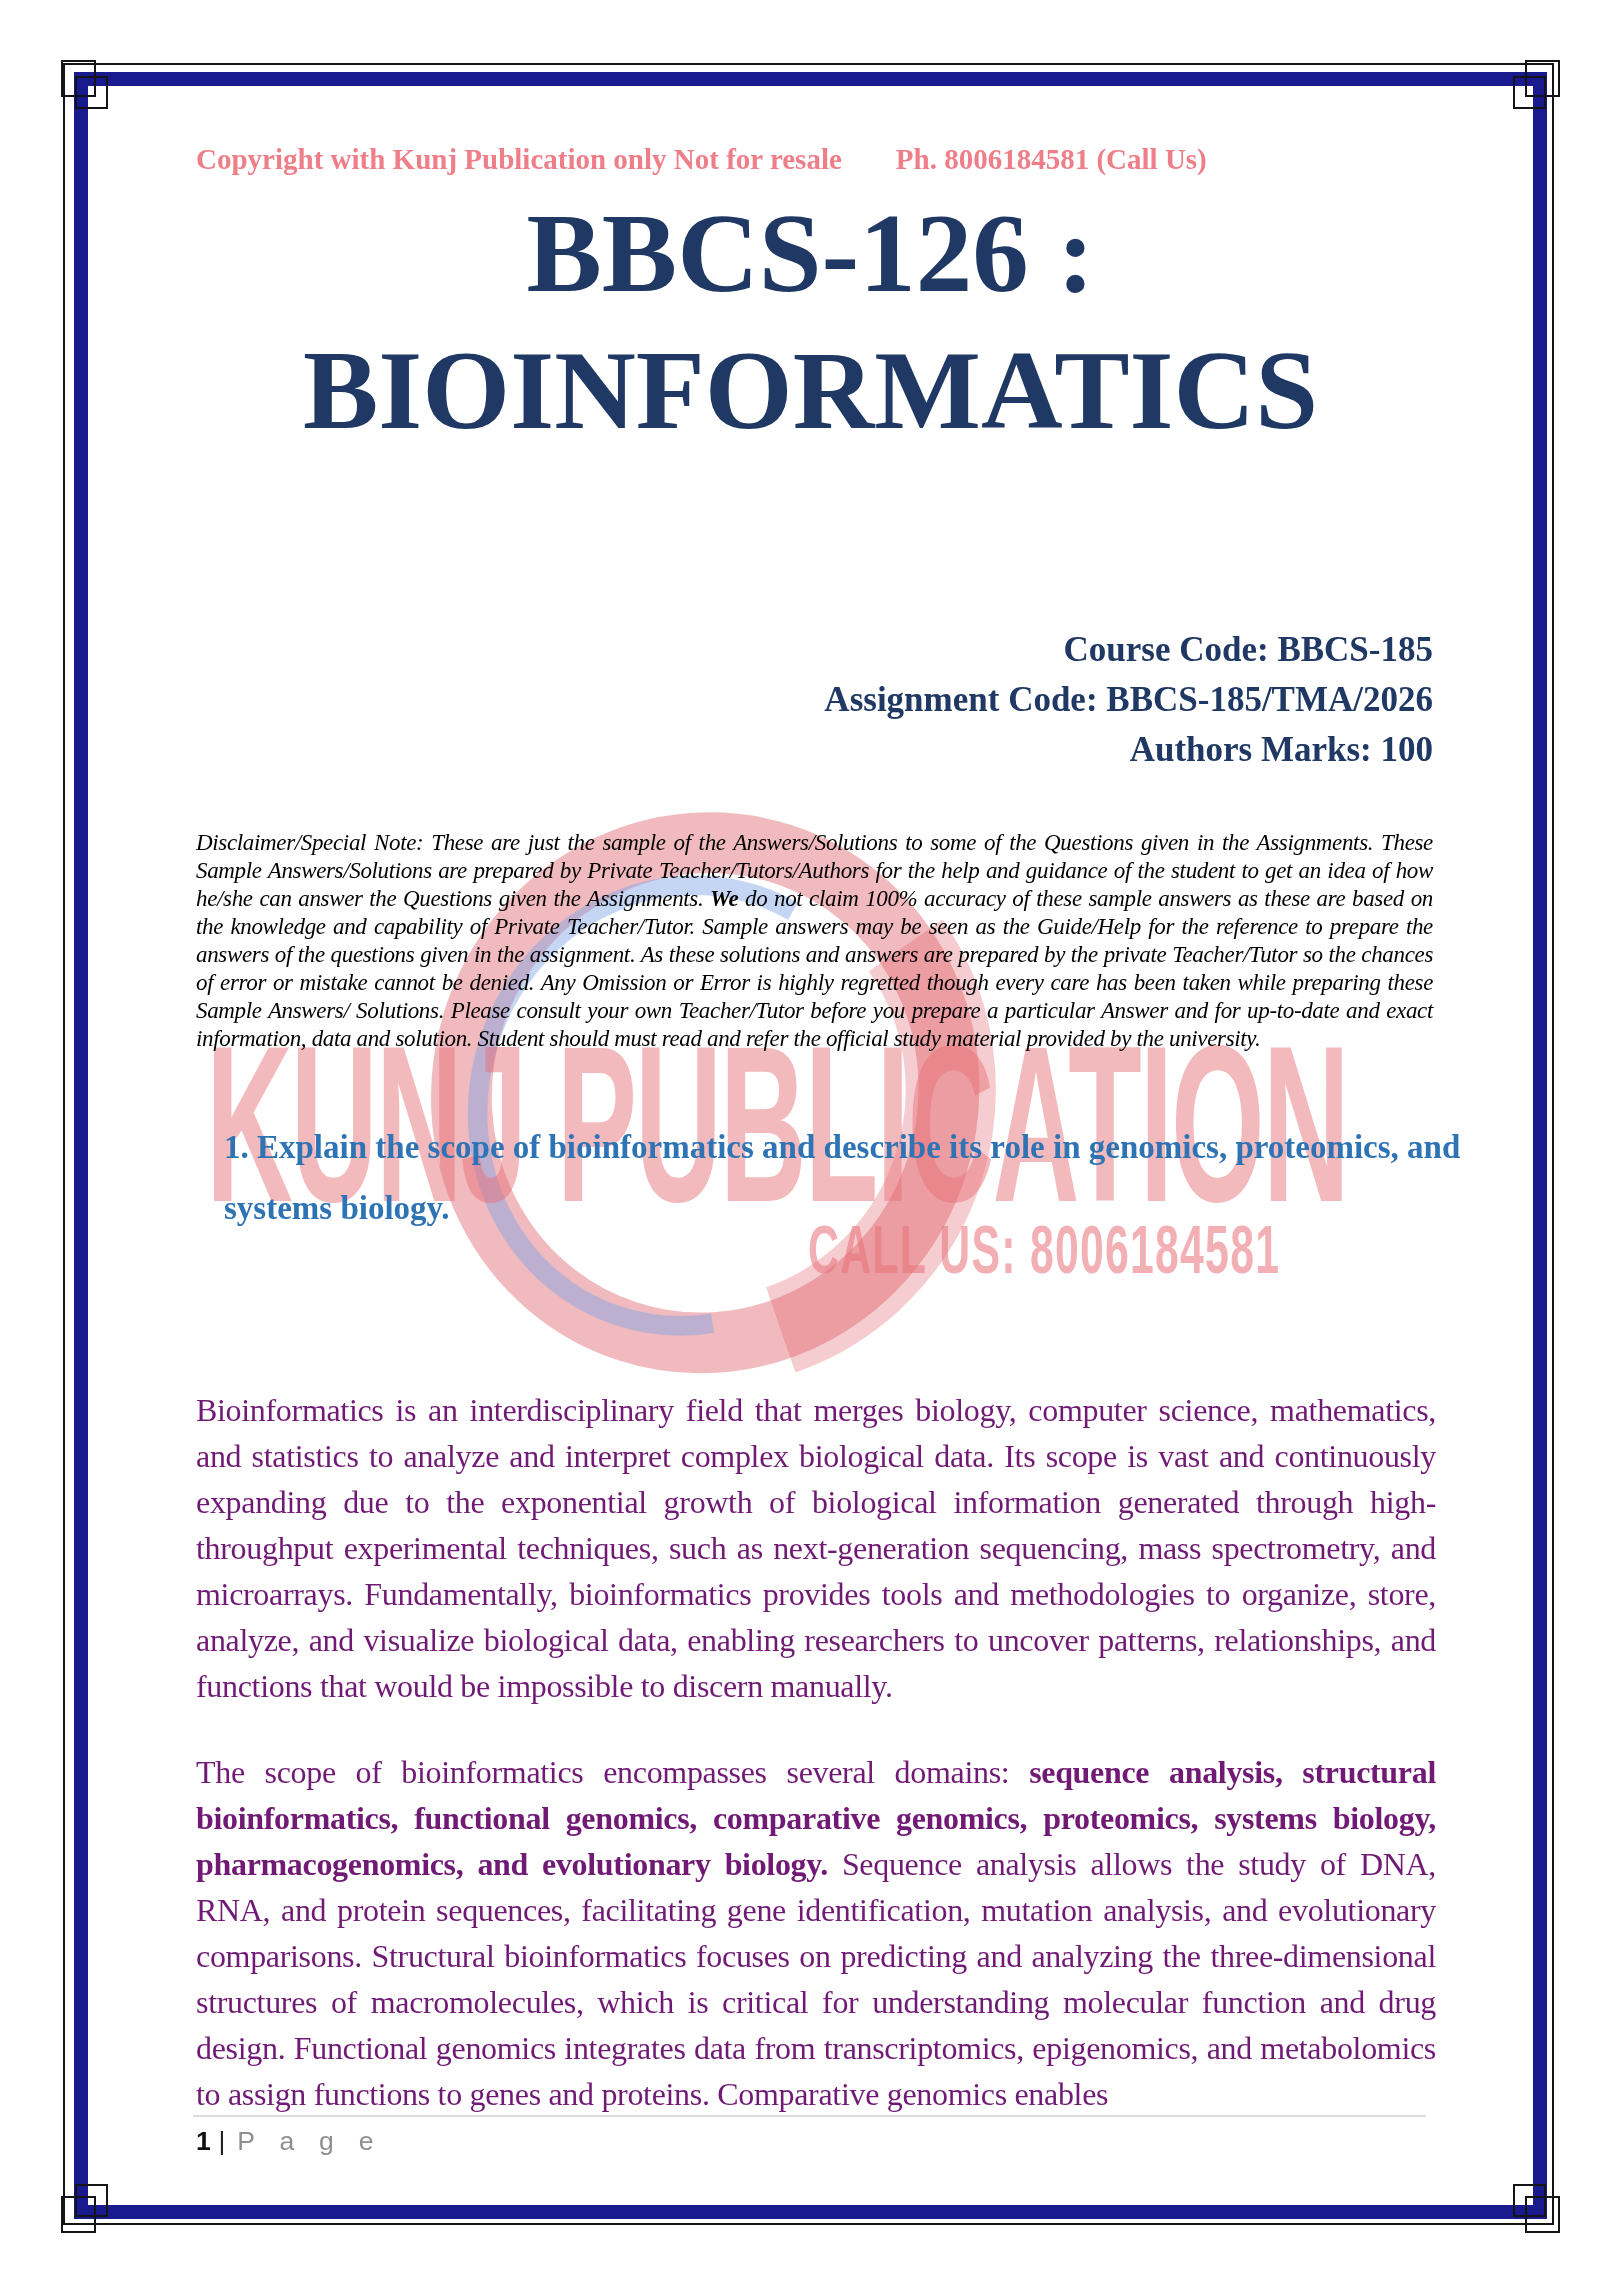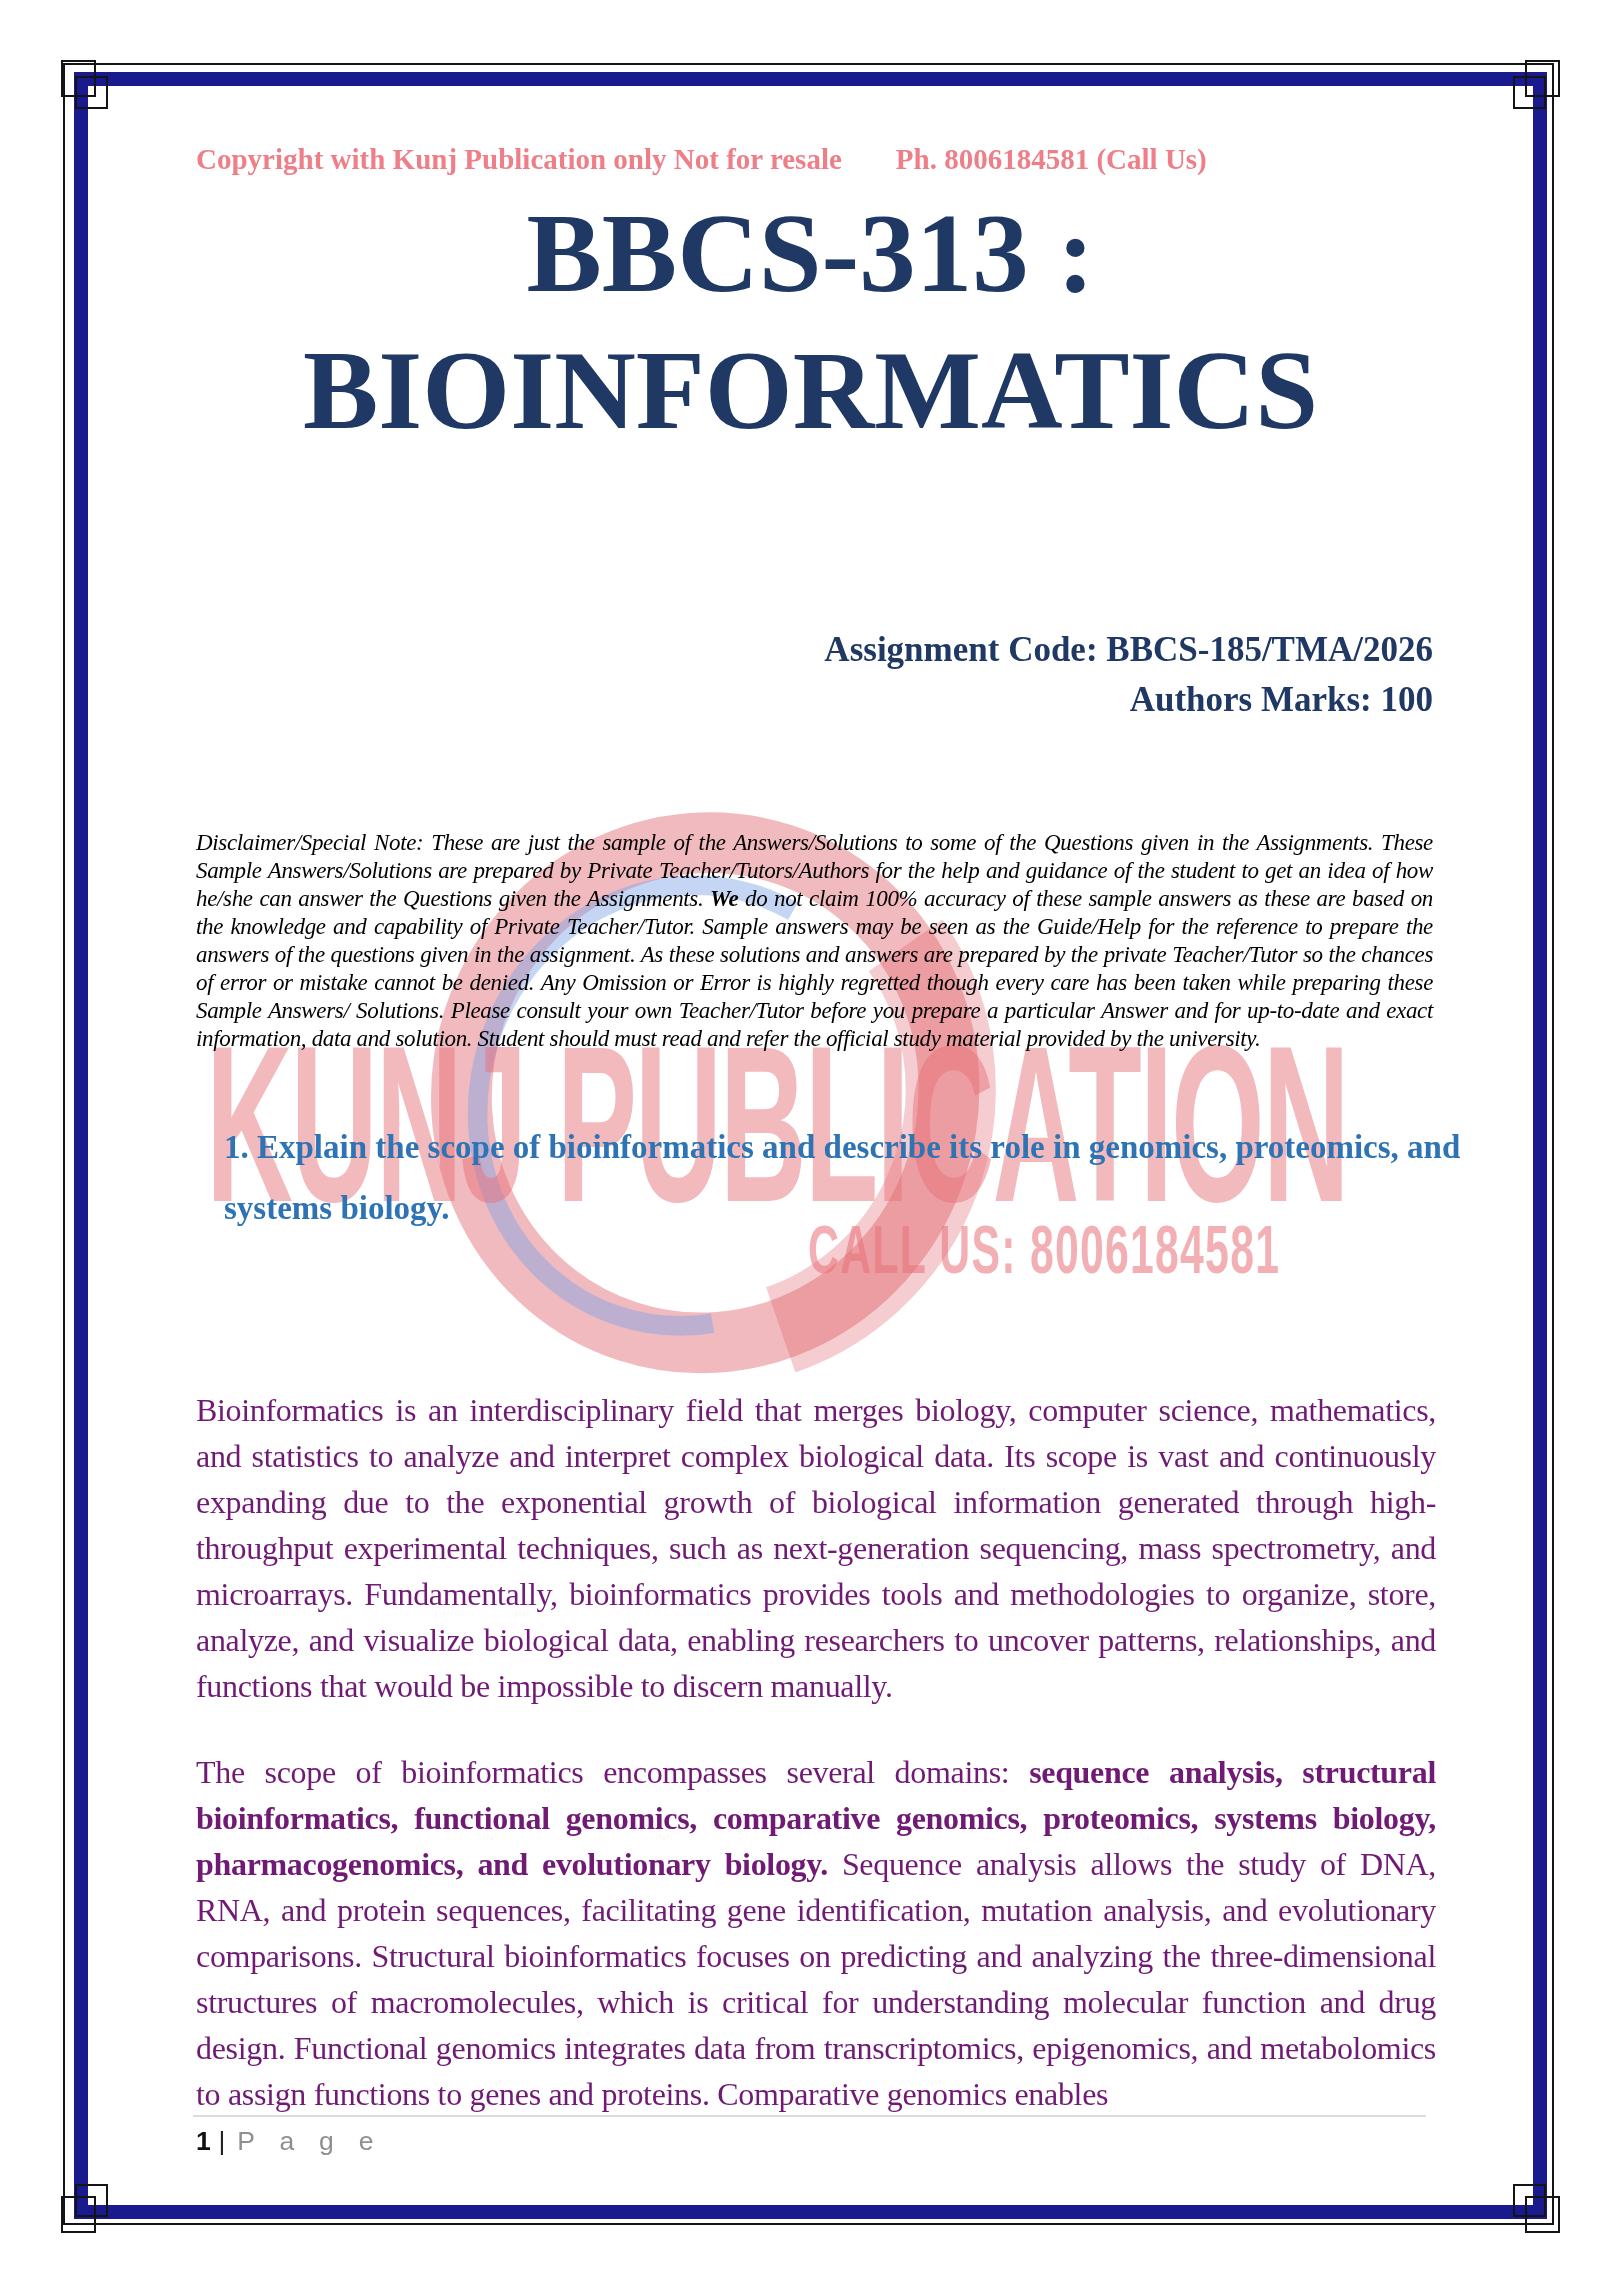--- a/index.html
+++ b/index.html
@@ -140,25 +140,26 @@
       <div class="sq sq-b"></div>
   </div>
 
   <div class="content">
 
     <div class="copyright-line">
       <span>Copyright with Kunj Publication only Not for resale</span><span class="phone">Ph. 8006184581 (Call Us)</span>
     </div>
 
     <div class="doc-title">
-      <div>BBCS-313 :</div>
+      <div>BBCS-126 :</div>
       <div>BIOINFORMATICS</div>
     </div>
 
     <div class="codes">
+      <div>Course Code: BBCS-185</div>
       <div>Assignment Code: BBCS-185/TMA/2026</div>
       <div>Authors Marks: 100</div>
     </div>
 
     <p class="disclaimer"><span>Disclaimer/Special Note: These are just the sample of the Answers/Solutions to some of the Questions given in the Assignments. These Sample Answers/Solutions are prepared by Private Teacher/Tutors/Authors for the help and guidance of the student to get an idea of how he/she can answer the Questions given the Assignments. </span><b>We</b><span> do not claim 100% accuracy of these sample answers as these are based on the knowledge and capability of Private Teacher/Tutor. Sample answers may be seen as the Guide/Help for the reference to prepare the answers of the questions given in the assignment. As these solutions and answers are prepared by the private Teacher/Tutor so the chances of error or mistake cannot be denied. Any Omission or Error is highly regretted though every care has been taken while preparing these Sample Answers/ Solutions. Please consult your own Teacher/Tutor before you prepare a particular Answer and for up-to-date and exact information, data and solution. Student should must read and refer the official study material provided by the university.</span></p>
 
 
     <div class="question">1. Explain the scope of bioinformatics and describe its role in genomics, proteomics, and systems biology.</div>
 
 

